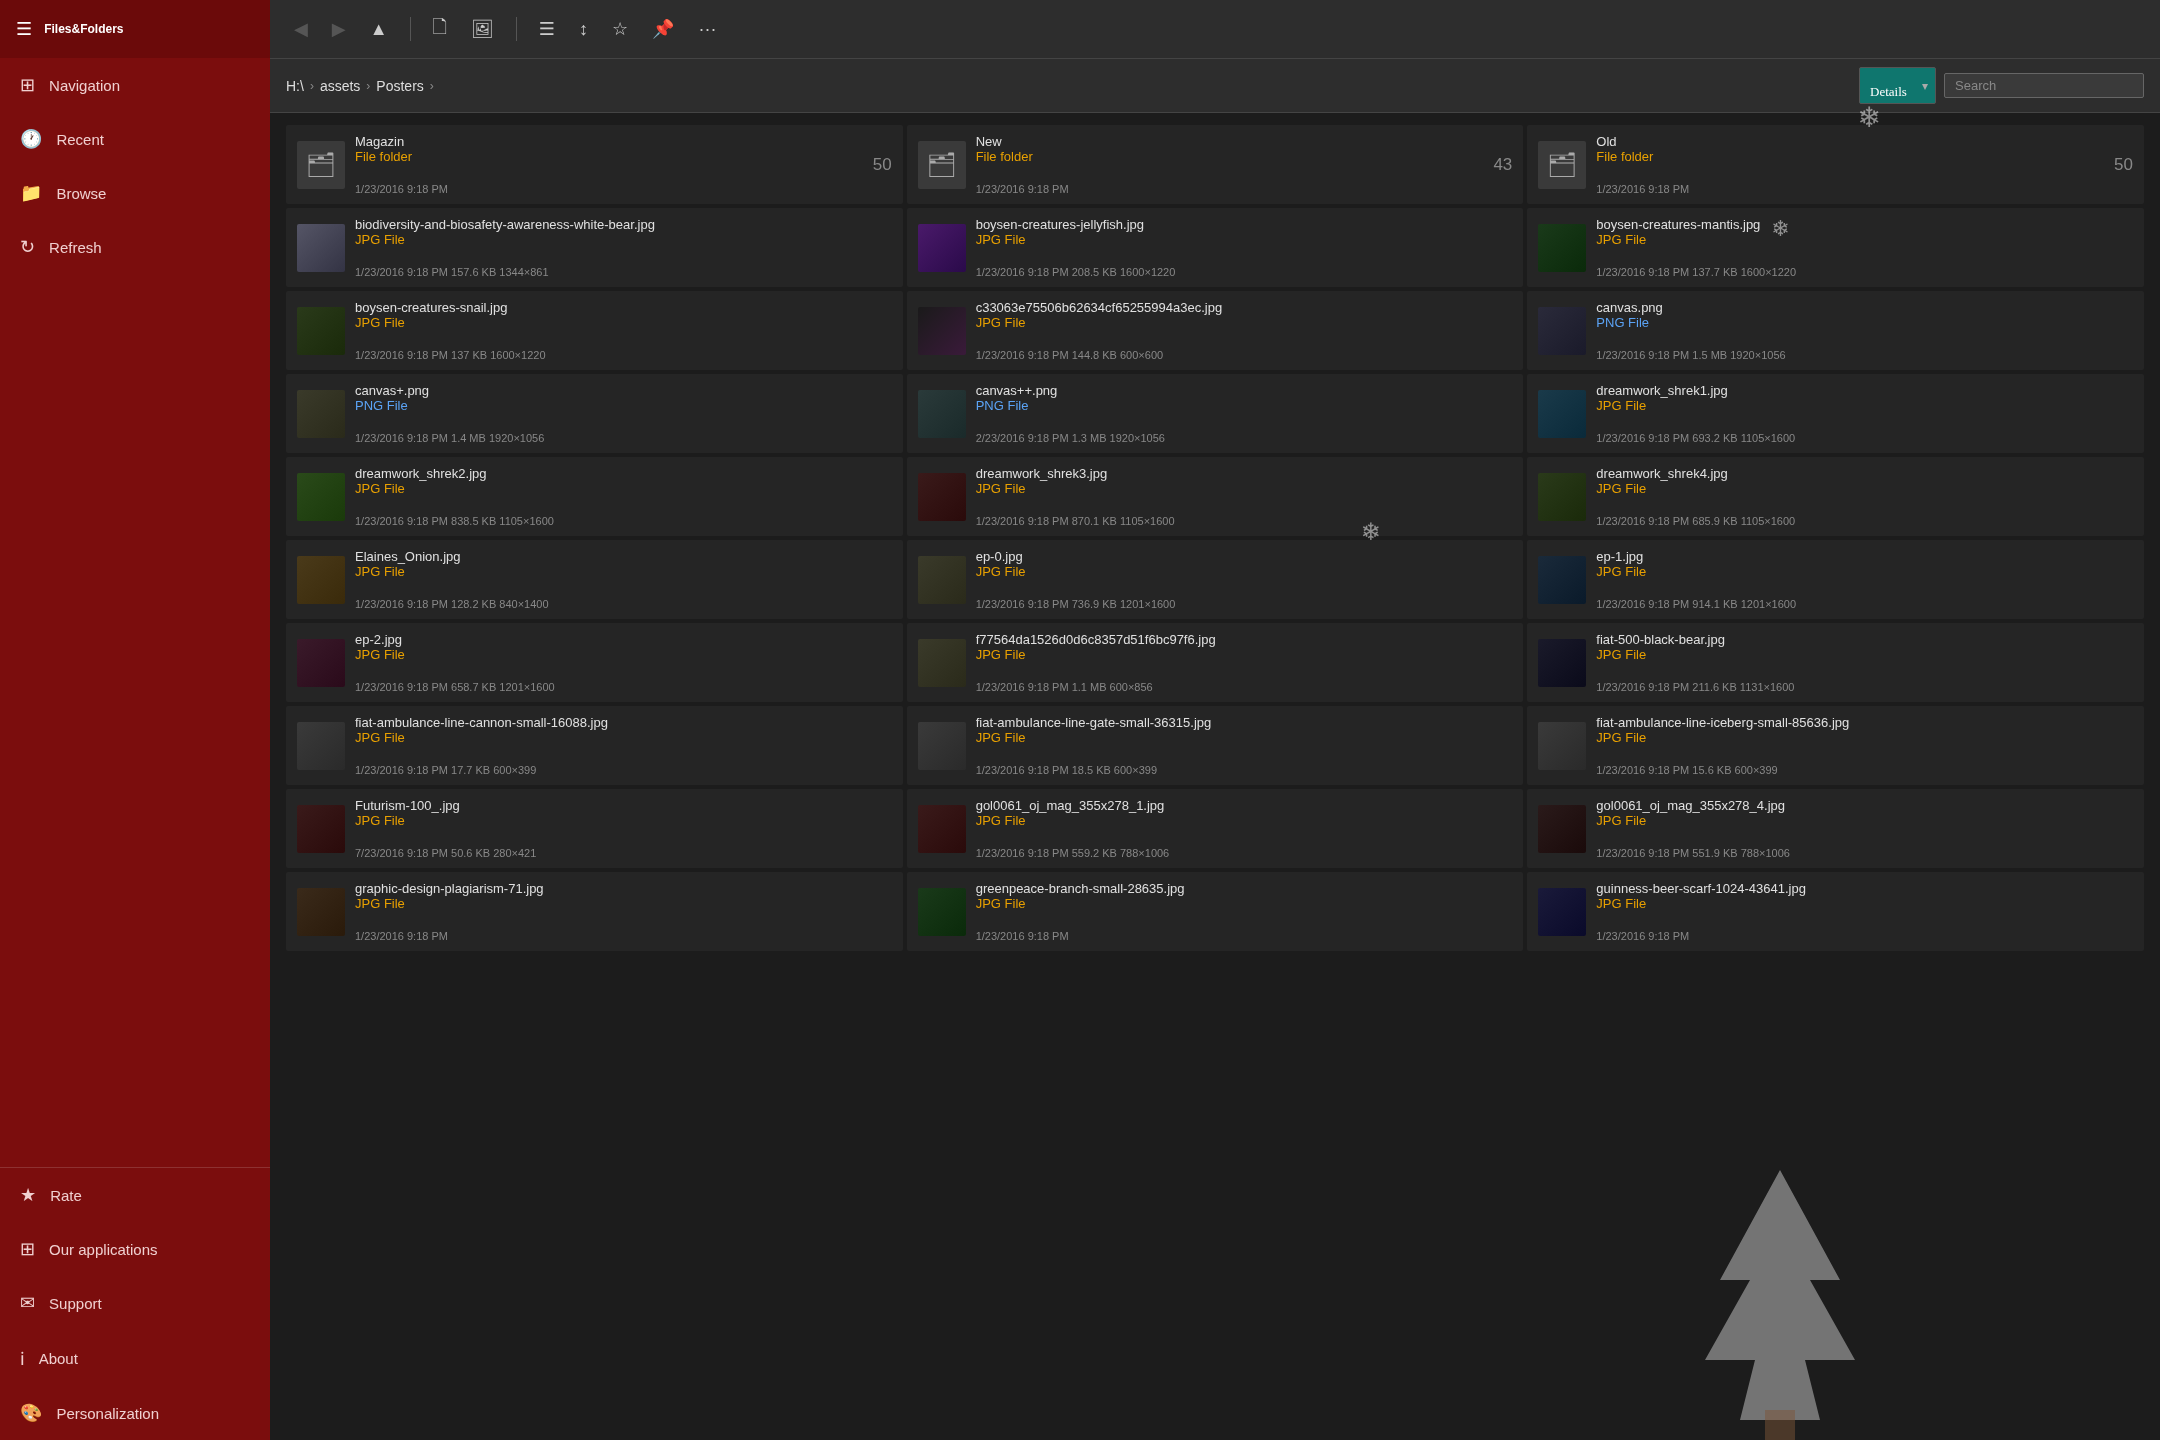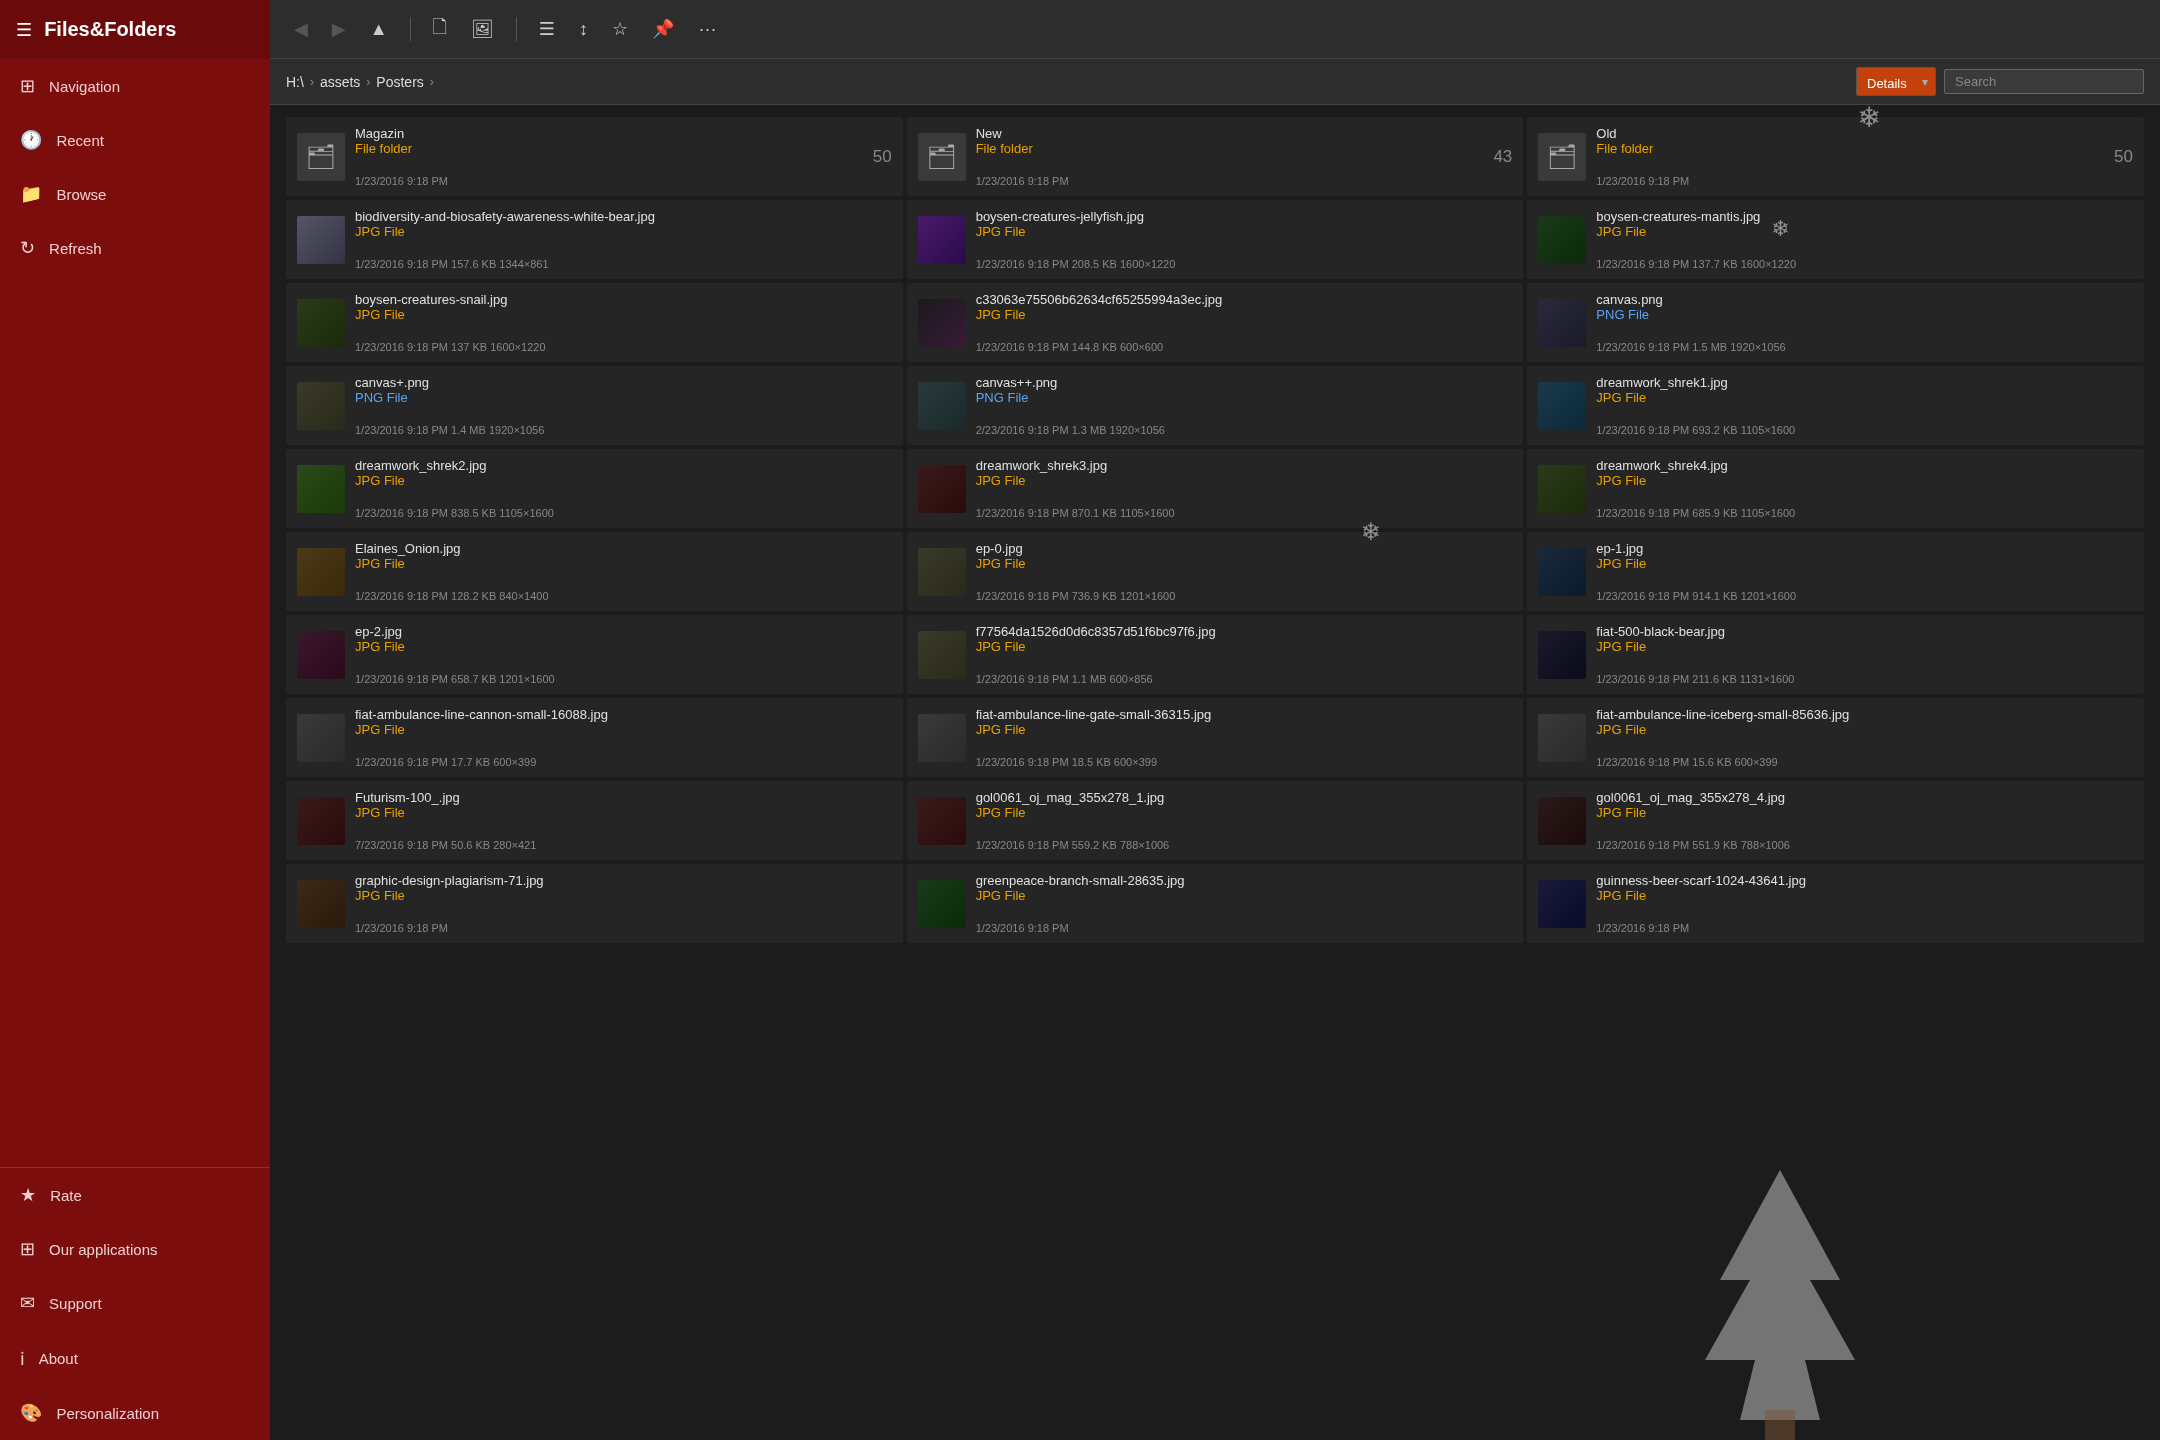--- a/index.html
+++ b/index.html
@@ -25,21 +25,21 @@
       display: flex;
       align-items: center;
       gap: 12px;
       padding: 18px 16px;
       background: #6b0a0a;
     }
     .sidebar-header-icon {
       font-size: 18px;
     }
     .sidebar-header-title {
-      font-size: 20px;
+      font-size: 12px;
       font-weight: 600;
       color: #fff;
     }
     .sidebar-item {
       display: flex;
       align-items: center;
       gap: 14px;
       padding: 16px 20px;
       cursor: pointer;
       font-size: 15px;
@@ -95,28 +95,29 @@
       cursor: pointer;
     }
     .breadcrumb-sep { color: #888; font-size: 12px; }
     .breadcrumb-right {
       margin-left: auto;
       display: flex;
       align-items: center;
       gap: 8px;
     }
     .view-select {
-      background: #c2410c;
+      background: #0f766e;
       border: 1px solid #555;
       color: #fff;
-      padding: 8px 28px 4px 10px;
+      padding: 16px 28px 4px 10px;
       font-size: 13px;
       border-radius: 2px;
       appearance: none;
       cursor: pointer;
+      font-family: Liberation Serif, serif;
     }
     .view-select-wrap {
       position: relative;
       display: inline-block;
     }
     .view-select-wrap::after {
       content: '▾';
       position: absolute;
       right: 8px;
       top: 50%;

